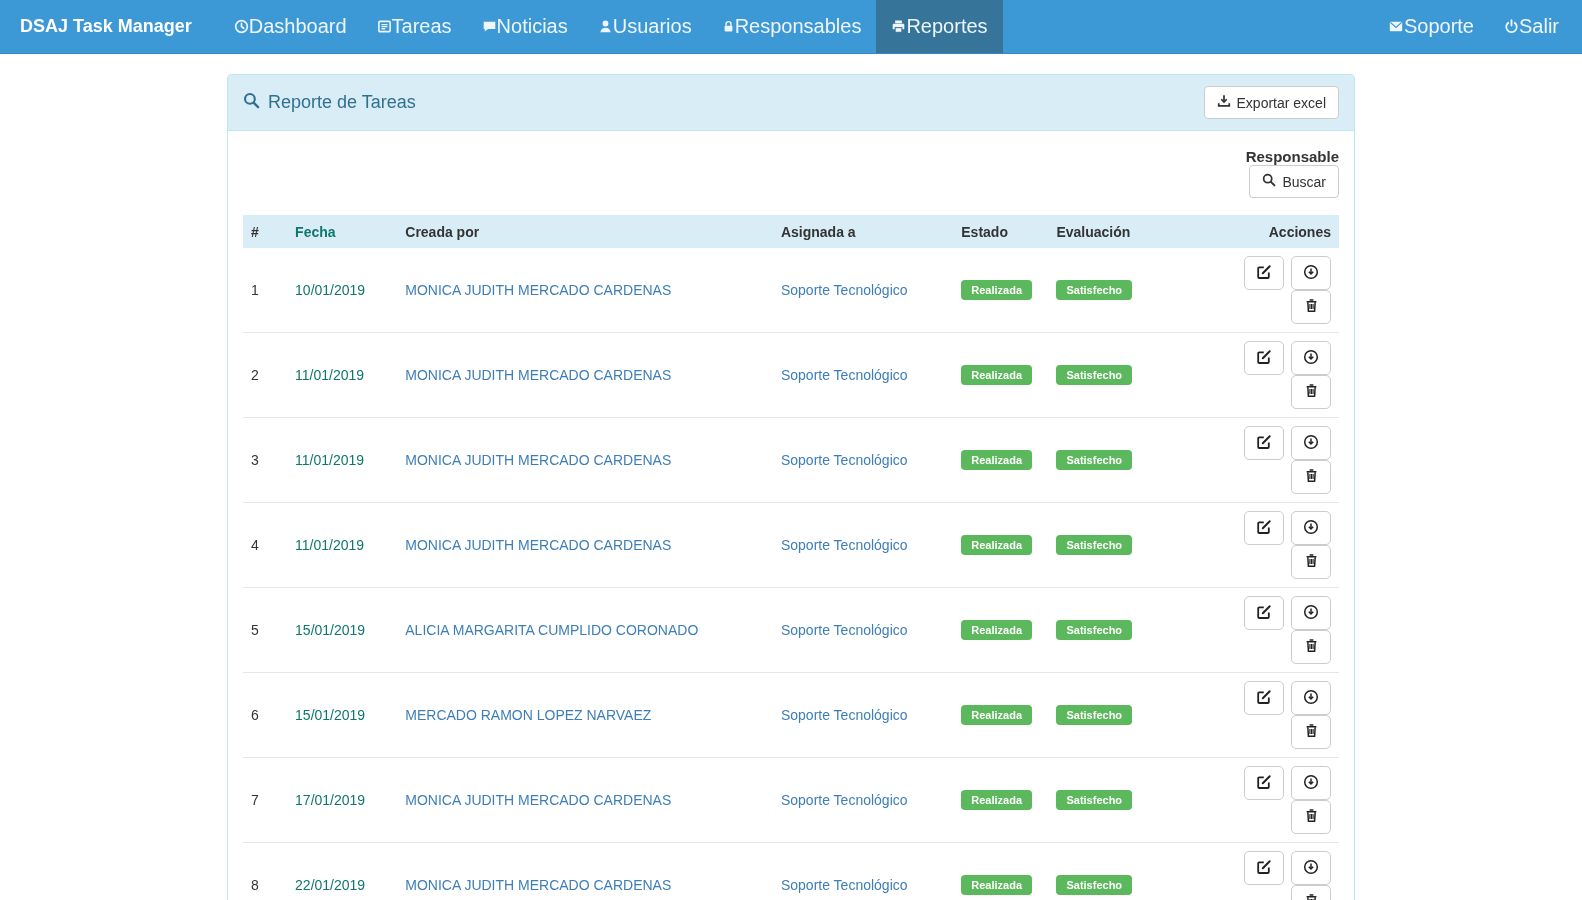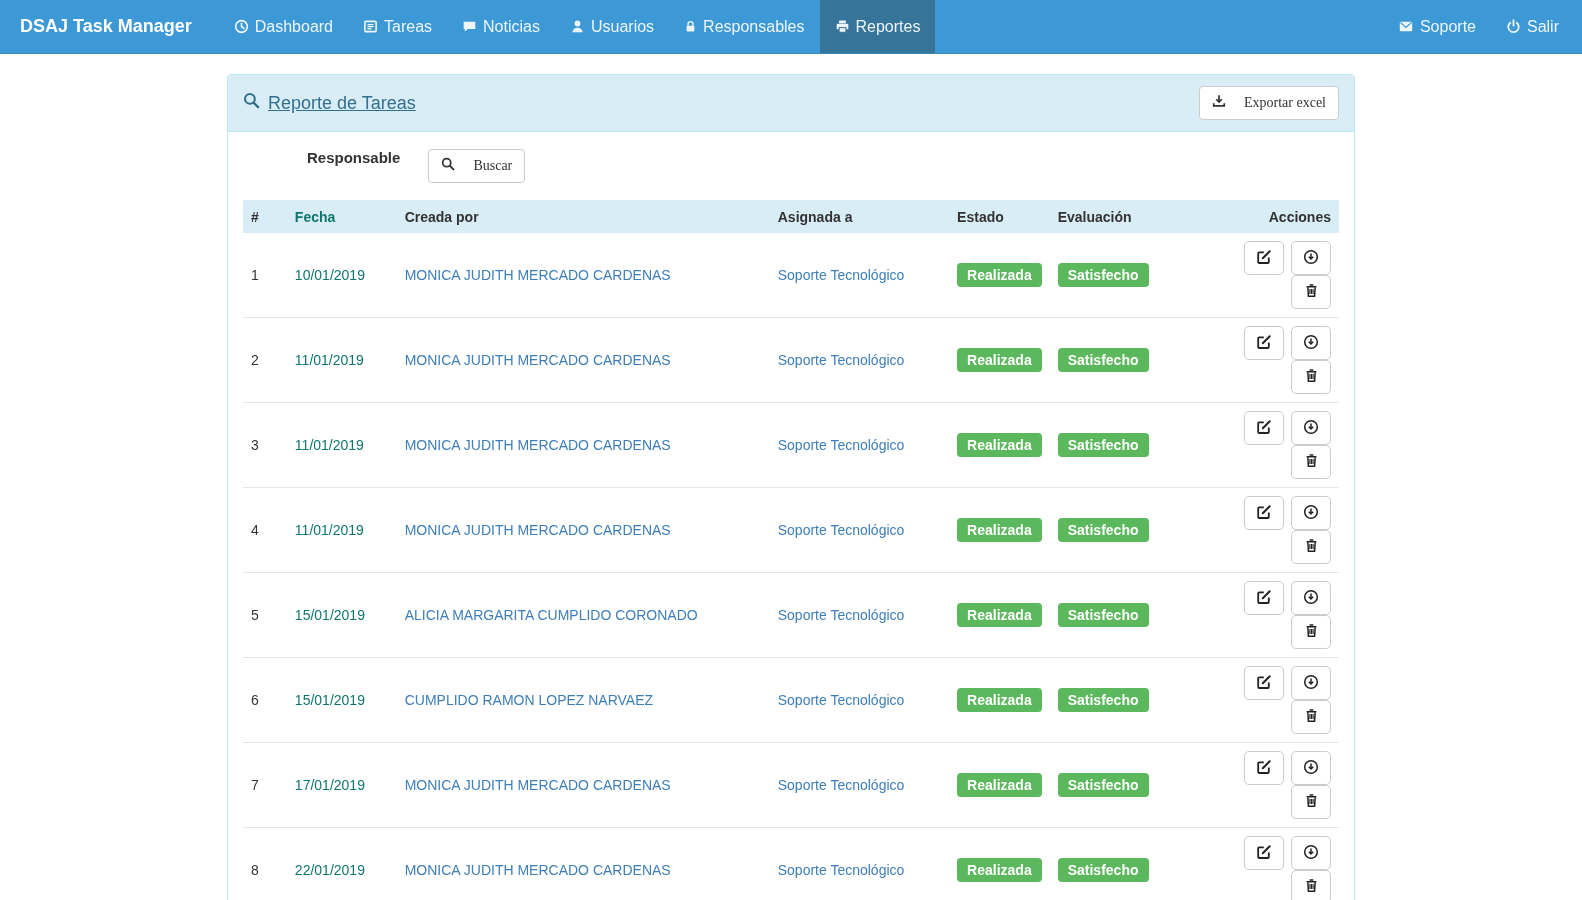--- a/index.html
+++ b/index.html
@@ -26,23 +26,23 @@
   }
   .brand {
     display: flex; align-items: center;
     padding: 0 15px; margin-left: 5px;
     color: #ffffff; font-size: 18px; font-weight: bold;
     text-decoration: none; white-space: nowrap;
   }
   .nav-left { display: flex; align-items: stretch; margin-left: 12px; }
   .nav-right { display: flex; align-items: stretch; margin-left: auto; margin-right: 8px; }
   .nav-item {
-    display: flex; align-items: center; gap: 6px;
+    display: flex; align-items: center; 
     padding: 0 15px;
-    color: #eef5fb; text-decoration: none; font-size: 16px;
+    color: #eef5fb; text-decoration: none; font-size: 20px;
     white-space: nowrap; cursor: pointer;
   }
   .nav-item.active { background: #36749a; }
   .nav-item svg { display: block; }
 
   
   .main { flex: 1 0 auto; }
   .container { width: 1128px; margin: 0 auto; }
 
   
@@ -54,33 +54,34 @@
   }
   .panel-heading {
     background: #d9edf7;
     border-bottom: 1px solid #bce8f1;
     border-radius: 3px 3px 0 0;
     padding: 11px 15px;
     display: flex; align-items: center; justify-content: space-between;
   }
   .panel-title {
     margin: 0; font-size: 18px; font-weight: normal; color: #31708f;
-    display: flex; align-items: center; gap: 8px; text-decoration: underline;
+    display: flex; align-items: center; gap: 8px;
   }
   .btn {
-    display: inline-flex; align-items: center; gap: 18px;
+    display: inline-flex; align-items: center; gap: 6px;
     background: #fff; border: 1px solid #ccc; border-radius: 4px;
     padding: 7px 12px; font-size: 14px; color: #333;
-    font-family: Liberation Serif, serif; cursor: pointer; white-space: nowrap;
+    font-family: Liberation Sans, sans-serif; cursor: pointer; white-space: nowrap;
   }
 
   
   .filter-row {
-    display: flex; align-items: flex-start;
+    display: flex; align-items: flex-end;
     padding: 17px 15px 17px 15px;
+    flex-direction: column;
   }
   .filter-label { font-weight: bold; font-size: 15px; margin-left: 64px; }
   .select-wrap { position: relative; margin-left: 30px; }
   .select-wrap select {
     -webkit-appearance: none; appearance: none;
     width: 440px; height: 38px;
     border: 1px solid #ccc; border-radius: 4px;
     background: #fff; color: #555;
     font-family: inherit; font-size: 14px;
     padding: 0 30px 0 12px; cursor: pointer;
@@ -104,21 +105,21 @@
   .c-creada { width: 375px; }
   .c-asignada { width: 180px; }
   .c-estado { width: 95px; }
   .c-eval { width: 150px; }
   .c-acciones { width: 140px; text-align: right; }
   th.c-acciones { text-align: right; }
   td a { color: #3d7eb8; text-decoration: none; cursor: pointer; }
   .badge {
     display: inline-block;
     background: #5cb85c; color: #fff;
-    font-size: 14px; font-weight: bold;
+    font-size: 11px; font-weight: bold;
     padding: 4px 10px; border-radius: 4px;
     white-space: nowrap;
   }
   .abtn {
     width: 40px; height: 34px;
     display: inline-flex; align-items: center; justify-content: center;
     background: #fff; border: 1px solid #ccc; border-radius: 5px;
     color: #222; cursor: pointer; margin-left: 3px; padding: 0;
   }
 </style>
@@ -401,21 +402,21 @@
                         <path d="M6 2h4M2.8 3.9h10.4" stroke="currentColor" stroke-width="1.6"></path>
                         <path d="M4.1 4.5 4.7 14h6.6l.6-9.5" fill="none" stroke="currentColor" stroke-width="1.6"></path>
                         <path d="M6.3 6.4v5.2M8 6.4v5.2M9.7 6.4v5.2" stroke="currentColor" stroke-width="1.2"></path>
                       </svg></span>
                   </button>
                 </td>
               </tr>
               <tr>
                 <td class="c-num">6</td>
                 <td class="c-fecha">15/01/2019</td>
-                <td class="c-creada"><a>CUMPLIDO RAMON LOPEZ NARVAEZ</a></td>
+                <td class="c-creada"><a>MERCADO RAMON LOPEZ NARVAEZ</a></td>
                 <td class="c-asignada"><a>Soporte Tecnológico</a></td>
                 <td class="c-estado"><span class="badge">Realizada</span></td>
                 <td class="c-eval"><span class="badge">Satisfecho</span></td>
                 <td class="c-acciones">
                   <button class="abtn">
                     <span><svg viewBox="0 0 16 16" width="16" height="16">
                         <path d="M12.8 8.6V13a1 1 0 0 1-1 1H3.2a1 1 0 0 1-1-1V4.4a1 1 0 0 1 1-1h4.6" fill="none" stroke="currentColor" stroke-width="1.8"></path>
                         <path d="M6.8 9.2 13.7 2.3" fill="none" stroke="currentColor" stroke-width="2" stroke-linecap="round"></path>
                       </svg></span>
                   </button>

